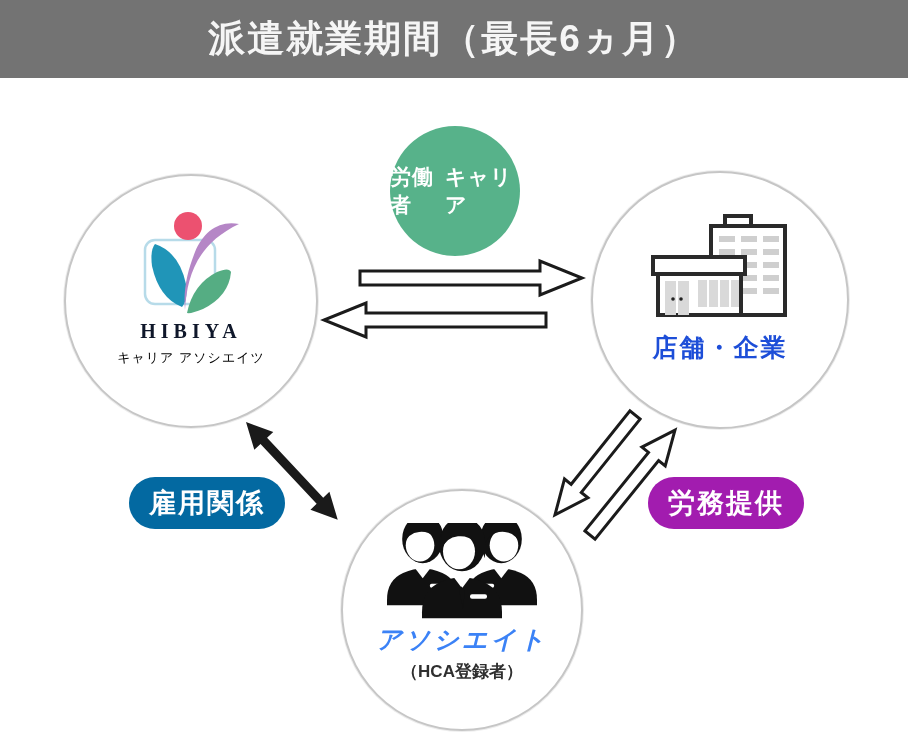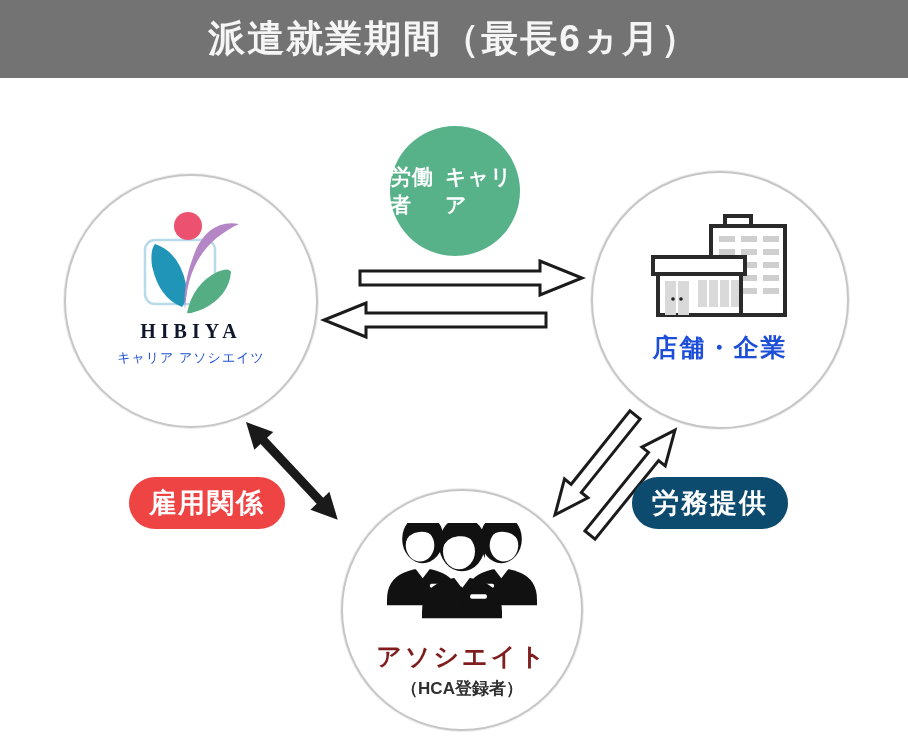--- a/index.html
+++ b/index.html
@@ -13,42 +13,42 @@
 
   
   .node-circle{position:absolute;border-radius:50%;background:#fff;border:2px solid #c6c6c6;
     box-shadow:0 0 0 1px #ededed;display:flex;flex-direction:column;align-items:center;box-sizing:border-box;}
   .circle-agency{left:64px;top:174px;width:254px;height:254px;}
   .circle-company{left:591px;top:171px;width:258px;height:258px;}
   .circle-associate{left:341px;top:489px;width:242px;height:242px;}
 
   .brand-word{font-family:"Liberation Serif","DejaVu Serif",serif;font-weight:bold;font-size:20px;
     color:#0f172a;letter-spacing:5px;margin-top:4px;}
-  .brand-sub{font-size:13px;color:#1d4ed8;letter-spacing:1px;margin-top:6px;}
+  .brand-sub{font-size:13px;color:#000000;letter-spacing:1px;margin-top:6px;}
 
   .node-label{font-size:25px;font-weight:bold;color:#1d4ed8;letter-spacing:2px;}
   .circle-company .node-label{margin-top:12px;}
-  .circle-associate .node-label{margin-top:17px;letter-spacing:3px;color:#7f1d1d;}
+  .circle-associate .node-label{margin-top:0px;letter-spacing:3px;color:#3b82f6;font-style:italic;}
   .node-sublabel{font-size:17px;font-weight:bold;color:#2f2f2f;margin-top:4px;letter-spacing:0px;text-align:center;}
 
   .icon-wrap{display:flex;align-items:center;justify-content:center;}
   .circle-agency .icon-wrap{margin-top:34px;}
   .circle-company .icon-wrap{margin-top:40px;}
   .circle-associate .icon-wrap{margin-top:32px;}
 
   
   .contract-badge{position:absolute;left:390px;top:126px;width:130px;height:130px;border-radius:50%;
     background:#57b28a;display:flex;flex-direction:row;align-items:center;justify-content:center;}
   .contract-badge span{color:#fff;font-size:21px;font-weight:bold;letter-spacing:1px;line-height:1.35;}
 
   
   .pill{position:absolute;height:52px;border-radius:26px;display:flex;align-items:center;justify-content:center;}
   .pill span{color:#fff;font-size:27px;font-weight:bold;letter-spacing:2px;}
-  .pill-employment{left:129px;top:477px;width:156px;background:#ef4444;}
-  .pill-labor{left:632px;top:477px;width:156px;background:#0c4a6e;}
+  .pill-employment{left:129px;top:477px;width:156px;background:#0369a1;}
+  .pill-labor{left:648px;top:477px;width:156px;background:#a21caf;}
 
   .arrow-svg{position:absolute;overflow:visible;}
 </style>
 </head>
 <body>
 
 <div class="stage">
 
   <div class="title-bar">
     <h1>派遣就業期間（最長6ヵ月）</h1>

